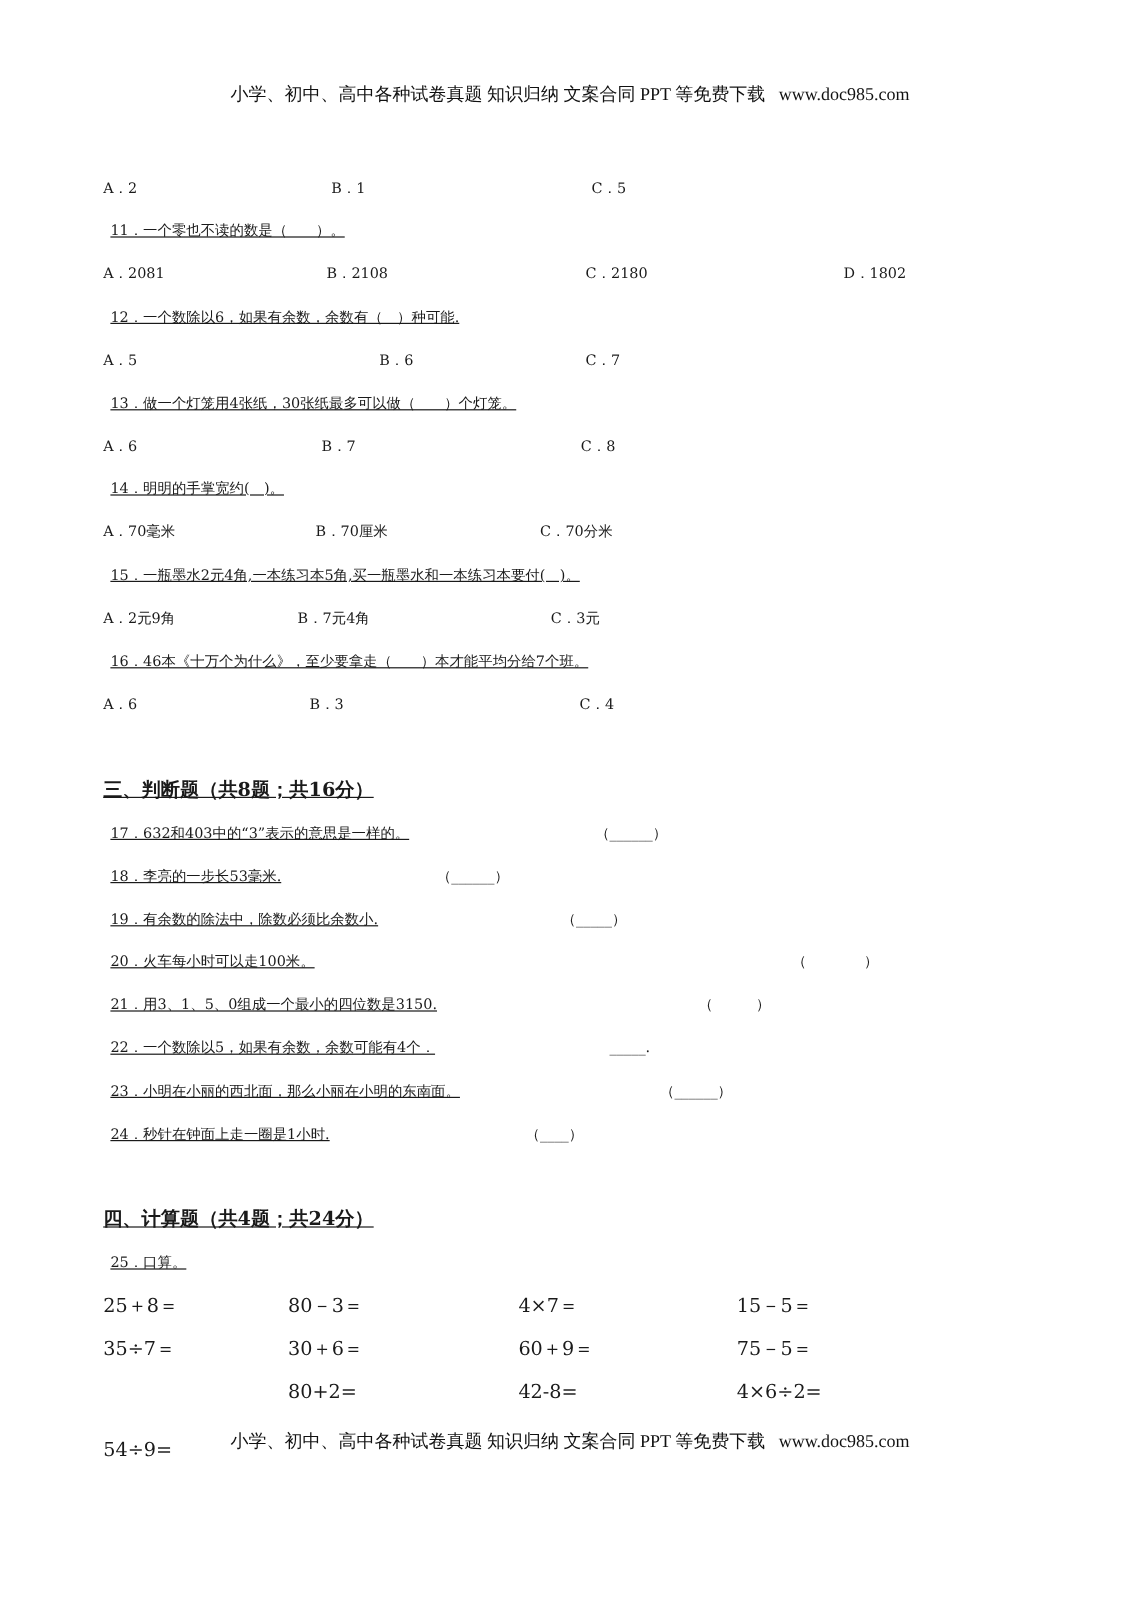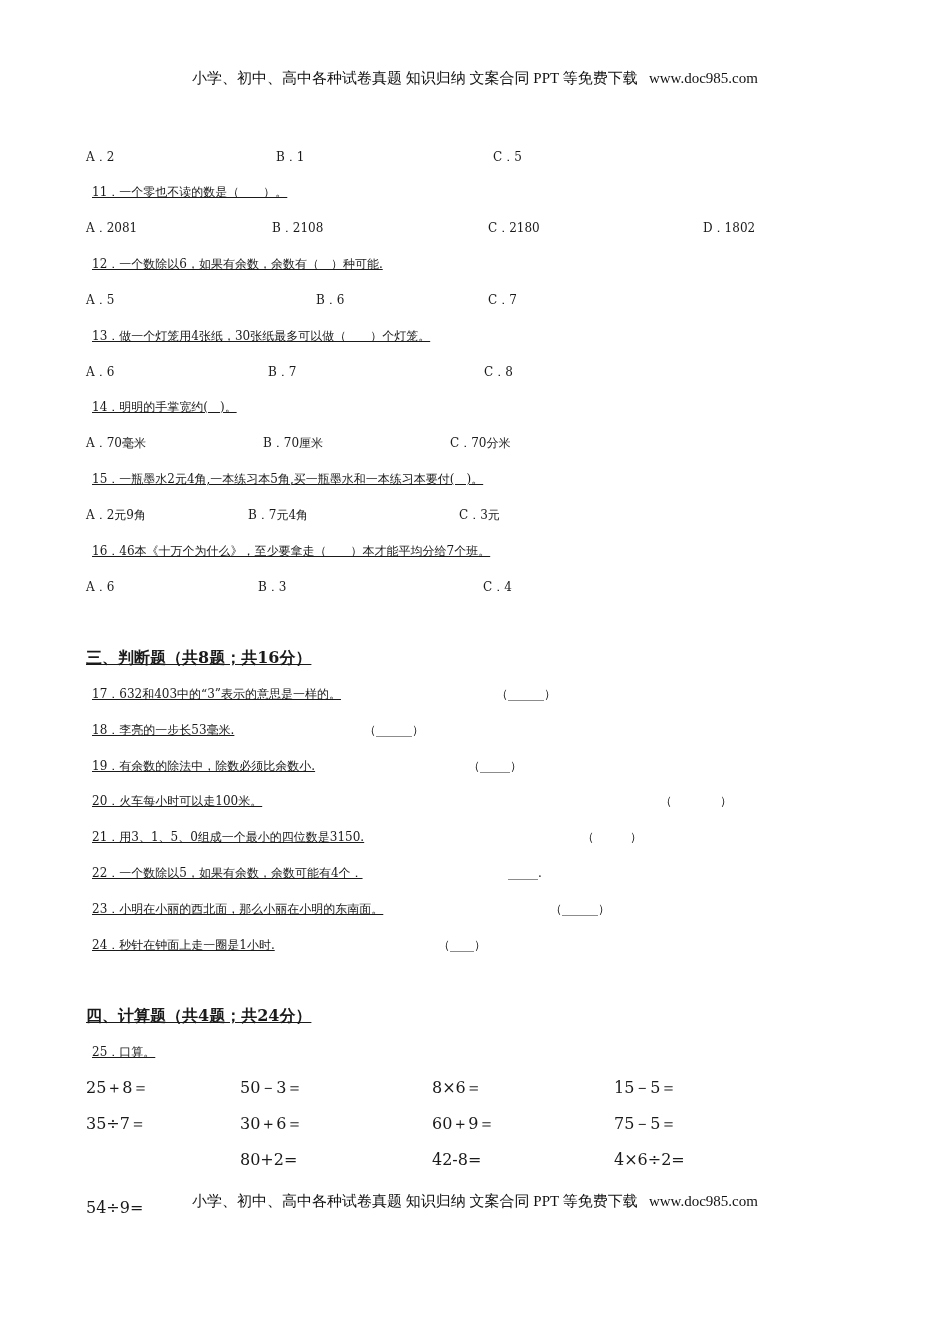--- a/index.html
+++ b/index.html
@@ -75,22 +75,22 @@
 <div class="line" style="top:899px;">23．小明在小丽的西北面，那么小丽在小明的东南面。</div>
 <div class="opt" style="left:550px;top:899px;">（______）</div>
 
 <div class="line" style="top:935px;">24．秒针在钟面上走一圈是1小时.</div>
 <div class="opt" style="left:438px;top:935px;">（____）</div>
 
 <div class="sec" style="top:1006px;">四、计算题（共4题；共24分）</div>
 <div class="line" style="top:1042px;">25．口算。</div>
 
 <div class="calc" style="left:86px;top:1078px;">25＋8＝</div>
-<div class="calc" style="left:240px;top:1078px;">50－3＝</div>
-<div class="calc" style="left:432px;top:1078px;">8×6＝</div>
+<div class="calc" style="left:240px;top:1078px;">80－3＝</div>
+<div class="calc" style="left:432px;top:1078px;">4×7＝</div>
 <div class="calc" style="left:614px;top:1078px;">15－5＝</div>
 
 <div class="calc" style="left:86px;top:1114px;">35÷7＝</div>
 <div class="calc" style="left:240px;top:1114px;">30＋6＝</div>
 <div class="calc" style="left:432px;top:1114px;">60＋9＝</div>
 <div class="calc" style="left:614px;top:1114px;">75－5＝</div>
 
 <div class="calc" style="left:86px;top:1198px;">54÷9=</div>
 <div class="calc" style="left:240px;top:1150px;">80+2=</div>
 <div class="calc" style="left:432px;top:1150px;">42-8=</div>

